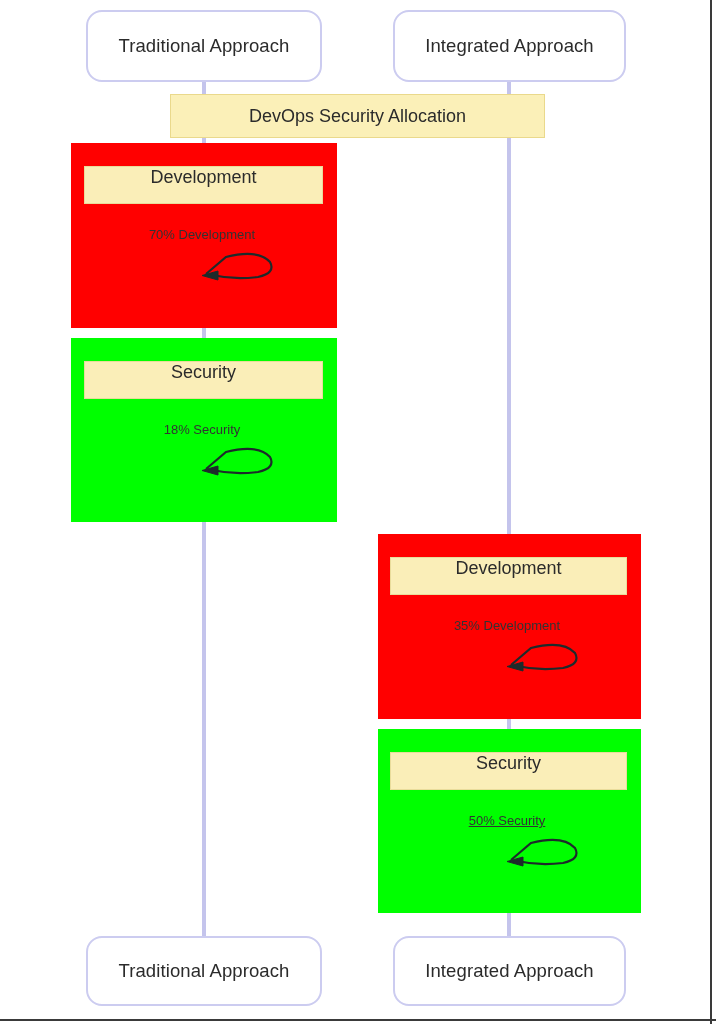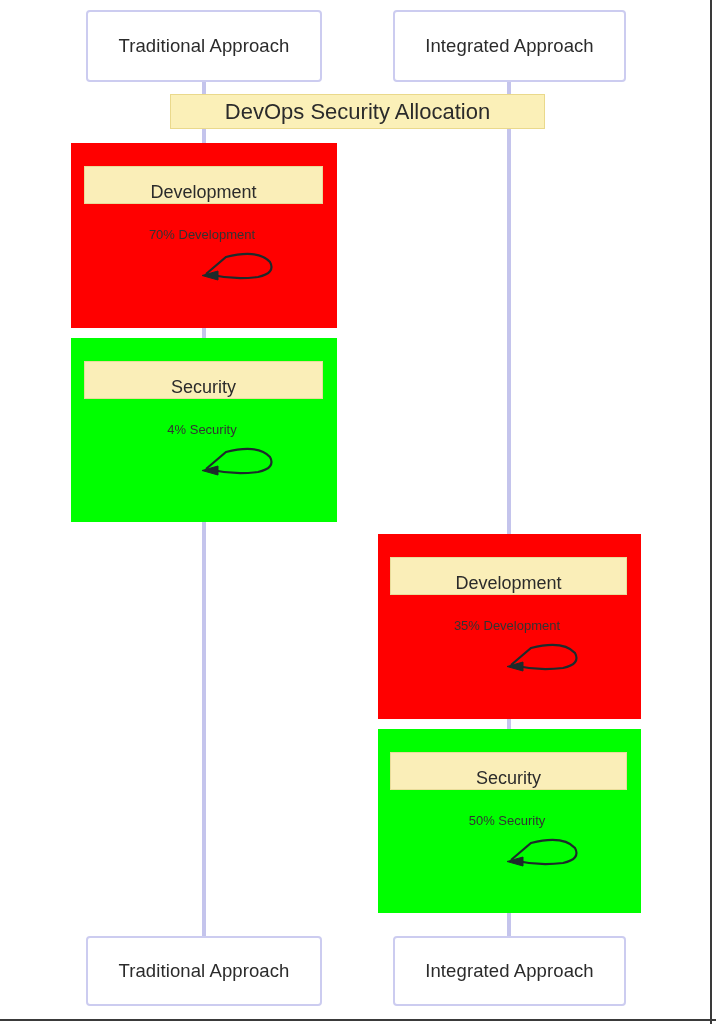--- a/index.html
+++ b/index.html
@@ -49,68 +49,68 @@
   }
   .lifeline.left  { left: 202px; }
   .lifeline.right { left: 507px; }
 
   
   .participant {
     position: absolute;
     box-sizing: border-box;
     background: #ffffff;
     border: 2px solid #ccccf0;
-    border-radius: 4px;
+    border-radius: 16px;
     display: flex;
     align-items: center;
     justify-content: center;
     color: #2b2b2b;
     font-size: 18.5px;
     letter-spacing: 0.1px;
     white-space: nowrap;
   }
   .participant.p-left-top    { left: 86px;  top: 10px;  width: 236px; height: 72px; }
   .participant.p-right-top   { left: 393px; top: 10px;  width: 233px; height: 72px; }
   .participant.p-left-bot    { left: 86px;  top: 936px; width: 236px; height: 70px; }
   .participant.p-right-bot   { left: 393px; top: 936px; width: 233px; height: 70px; }
 
   
   .title-banner {
     position: absolute;
     left: 170px;
     top: 94px;
     width: 375px;
-    height: 35px;
+    height: 44px;
     box-sizing: border-box;
     background: #fbf0b8;
     border: 1px solid #ead98c;
     display: flex;
     align-items: center;
     justify-content: center;
     color: #2b2b2b;
-    font-size: 22px;
+    font-size: 18px;
     white-space: nowrap;
   }
 
   
   .region {
     position: absolute;
     box-sizing: border-box;
   }
   .region.red   { background: #ff0000; }
   .region.green { background: #00ff00; }
 
   .region-label {
     position: absolute;
     box-sizing: border-box;
     background: #faeeb8;
     border: 1px solid #e9dc9b;
     height: 38px;
     display: flex;
-    align-items: flex-end;
+    align-items: flex-start;
     justify-content: center;
     color: #2b2b2b;
     font-size: 18px;
     white-space: nowrap;
   }
 
   
   .msg-text {
     position: absolute;
     color: #333333;
@@ -135,21 +135,21 @@
   
   .lbl-l-dev { left: 84px;  top: 166px; width: 239px; }
   .lbl-l-sec { left: 84px;  top: 361px; width: 239px; }
   .lbl-r-dev { left: 390px; top: 557px; width: 237px; }
   .lbl-r-sec { left: 390px; top: 752px; width: 237px; }
 
   
   .t-l-dev { left: 86px;  top: 227px; width: 232px; }
   .t-l-sec { left: 86px;  top: 422px; width: 232px; }
   .t-r-dev { left: 391px; top: 618px; width: 232px; }
-  .t-r-sec { left: 391px; top: 813px; width: 232px; }
+  .t-r-sec { left: 391px; top: 813px; width: 232px; text-decoration: underline; }
 
   
   .loop-l-dev { left: 196px; top: 246px; width: 86px; height: 38px; }
   .loop-l-sec { left: 196px; top: 441px; width: 86px; height: 38px; }
   .loop-r-dev { left: 501px; top: 637px; width: 86px; height: 38px; }
   .loop-r-sec { left: 501px; top: 832px; width: 86px; height: 38px; }
 </style>
 </head>
 <body>
 
@@ -180,21 +180,21 @@
   <svg class="selfloop loop-l-dev" viewBox="0 0 86 38">
     <path d="M 10 28 L 30 11 Q 62 3 74 16 Q 80 27 62 31 Q 38 34 16 29" fill="none" stroke="#1d2b2b" stroke-width="2.2"></path>
     <path d="M 22 25 L 6 29.5 L 22 34 Z" fill="#1d2b2b" stroke="#1d2b2b" stroke-width="1"></path>
   </svg>
 
   <div class="region green r-l-sec"></div>
   <div class="region-label lbl-l-sec">
     <span>Security</span>
   </div>
   <div class="msg-text t-l-sec">
-    <span>4% Security</span>
+    <span>18% Security</span>
   </div>
   <svg class="selfloop loop-l-sec" viewBox="0 0 86 38">
     <path d="M 10 28 L 30 11 Q 62 3 74 16 Q 80 27 62 31 Q 38 34 16 29" fill="none" stroke="#1d2b2b" stroke-width="2.2"></path>
     <path d="M 22 25 L 6 29.5 L 22 34 Z" fill="#1d2b2b" stroke="#1d2b2b" stroke-width="1"></path>
   </svg>
 
   <div class="region red r-r-dev"></div>
   <div class="region-label lbl-r-dev">
     <span>Development</span>
   </div>

